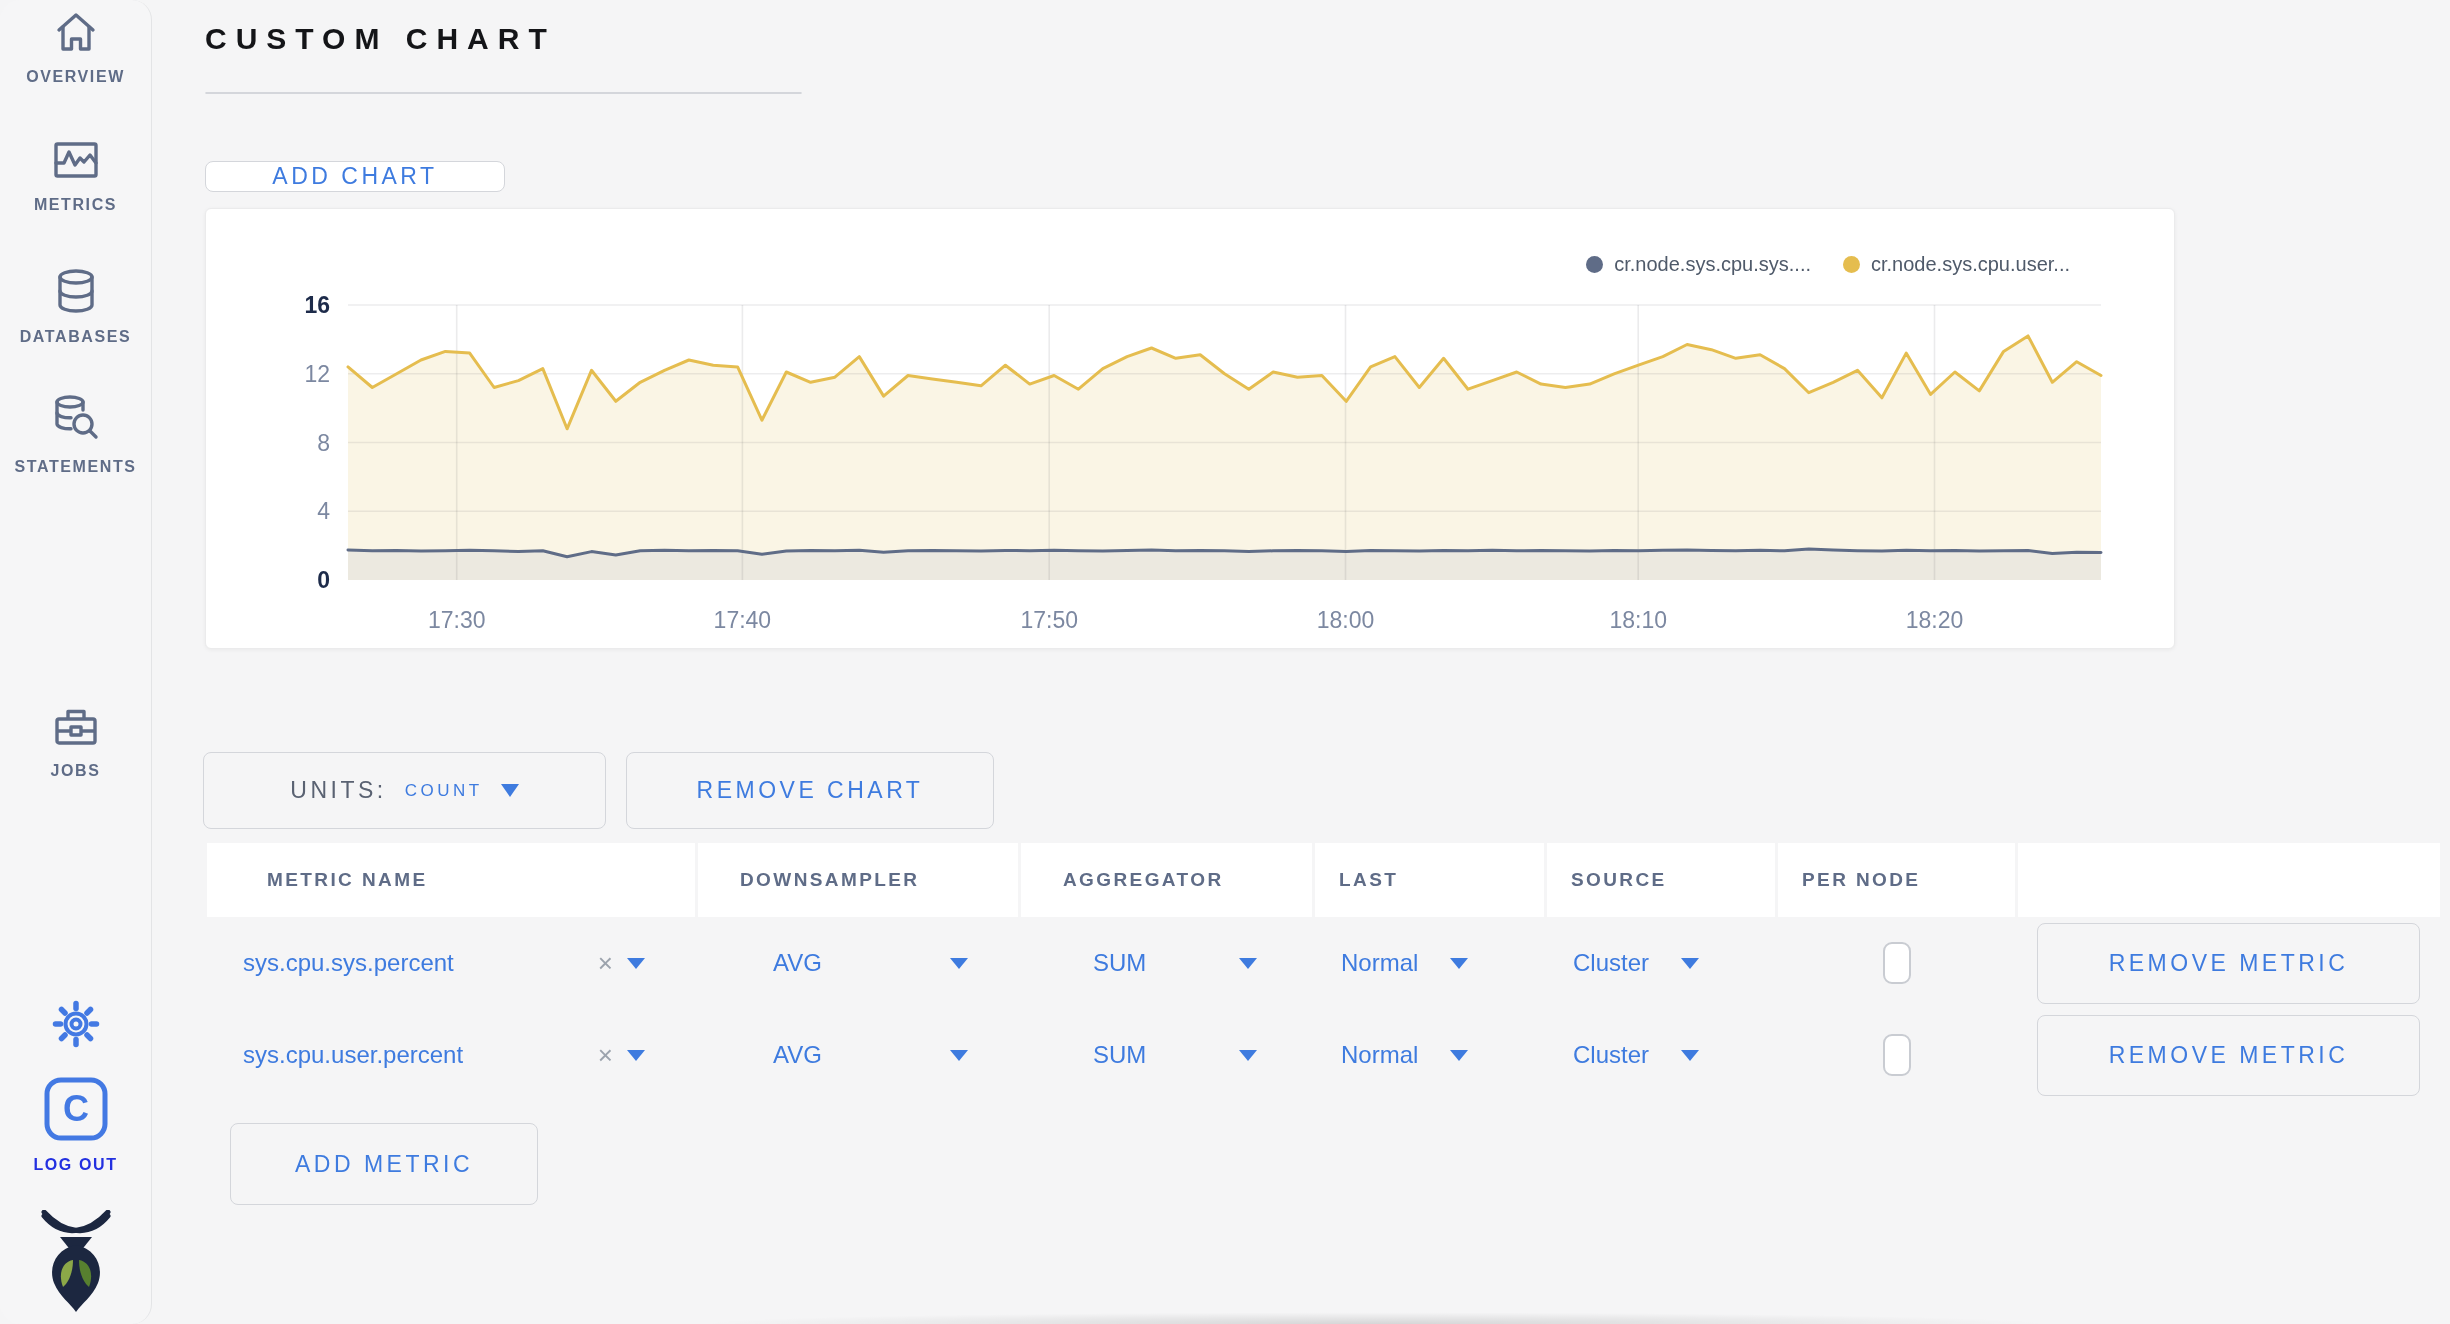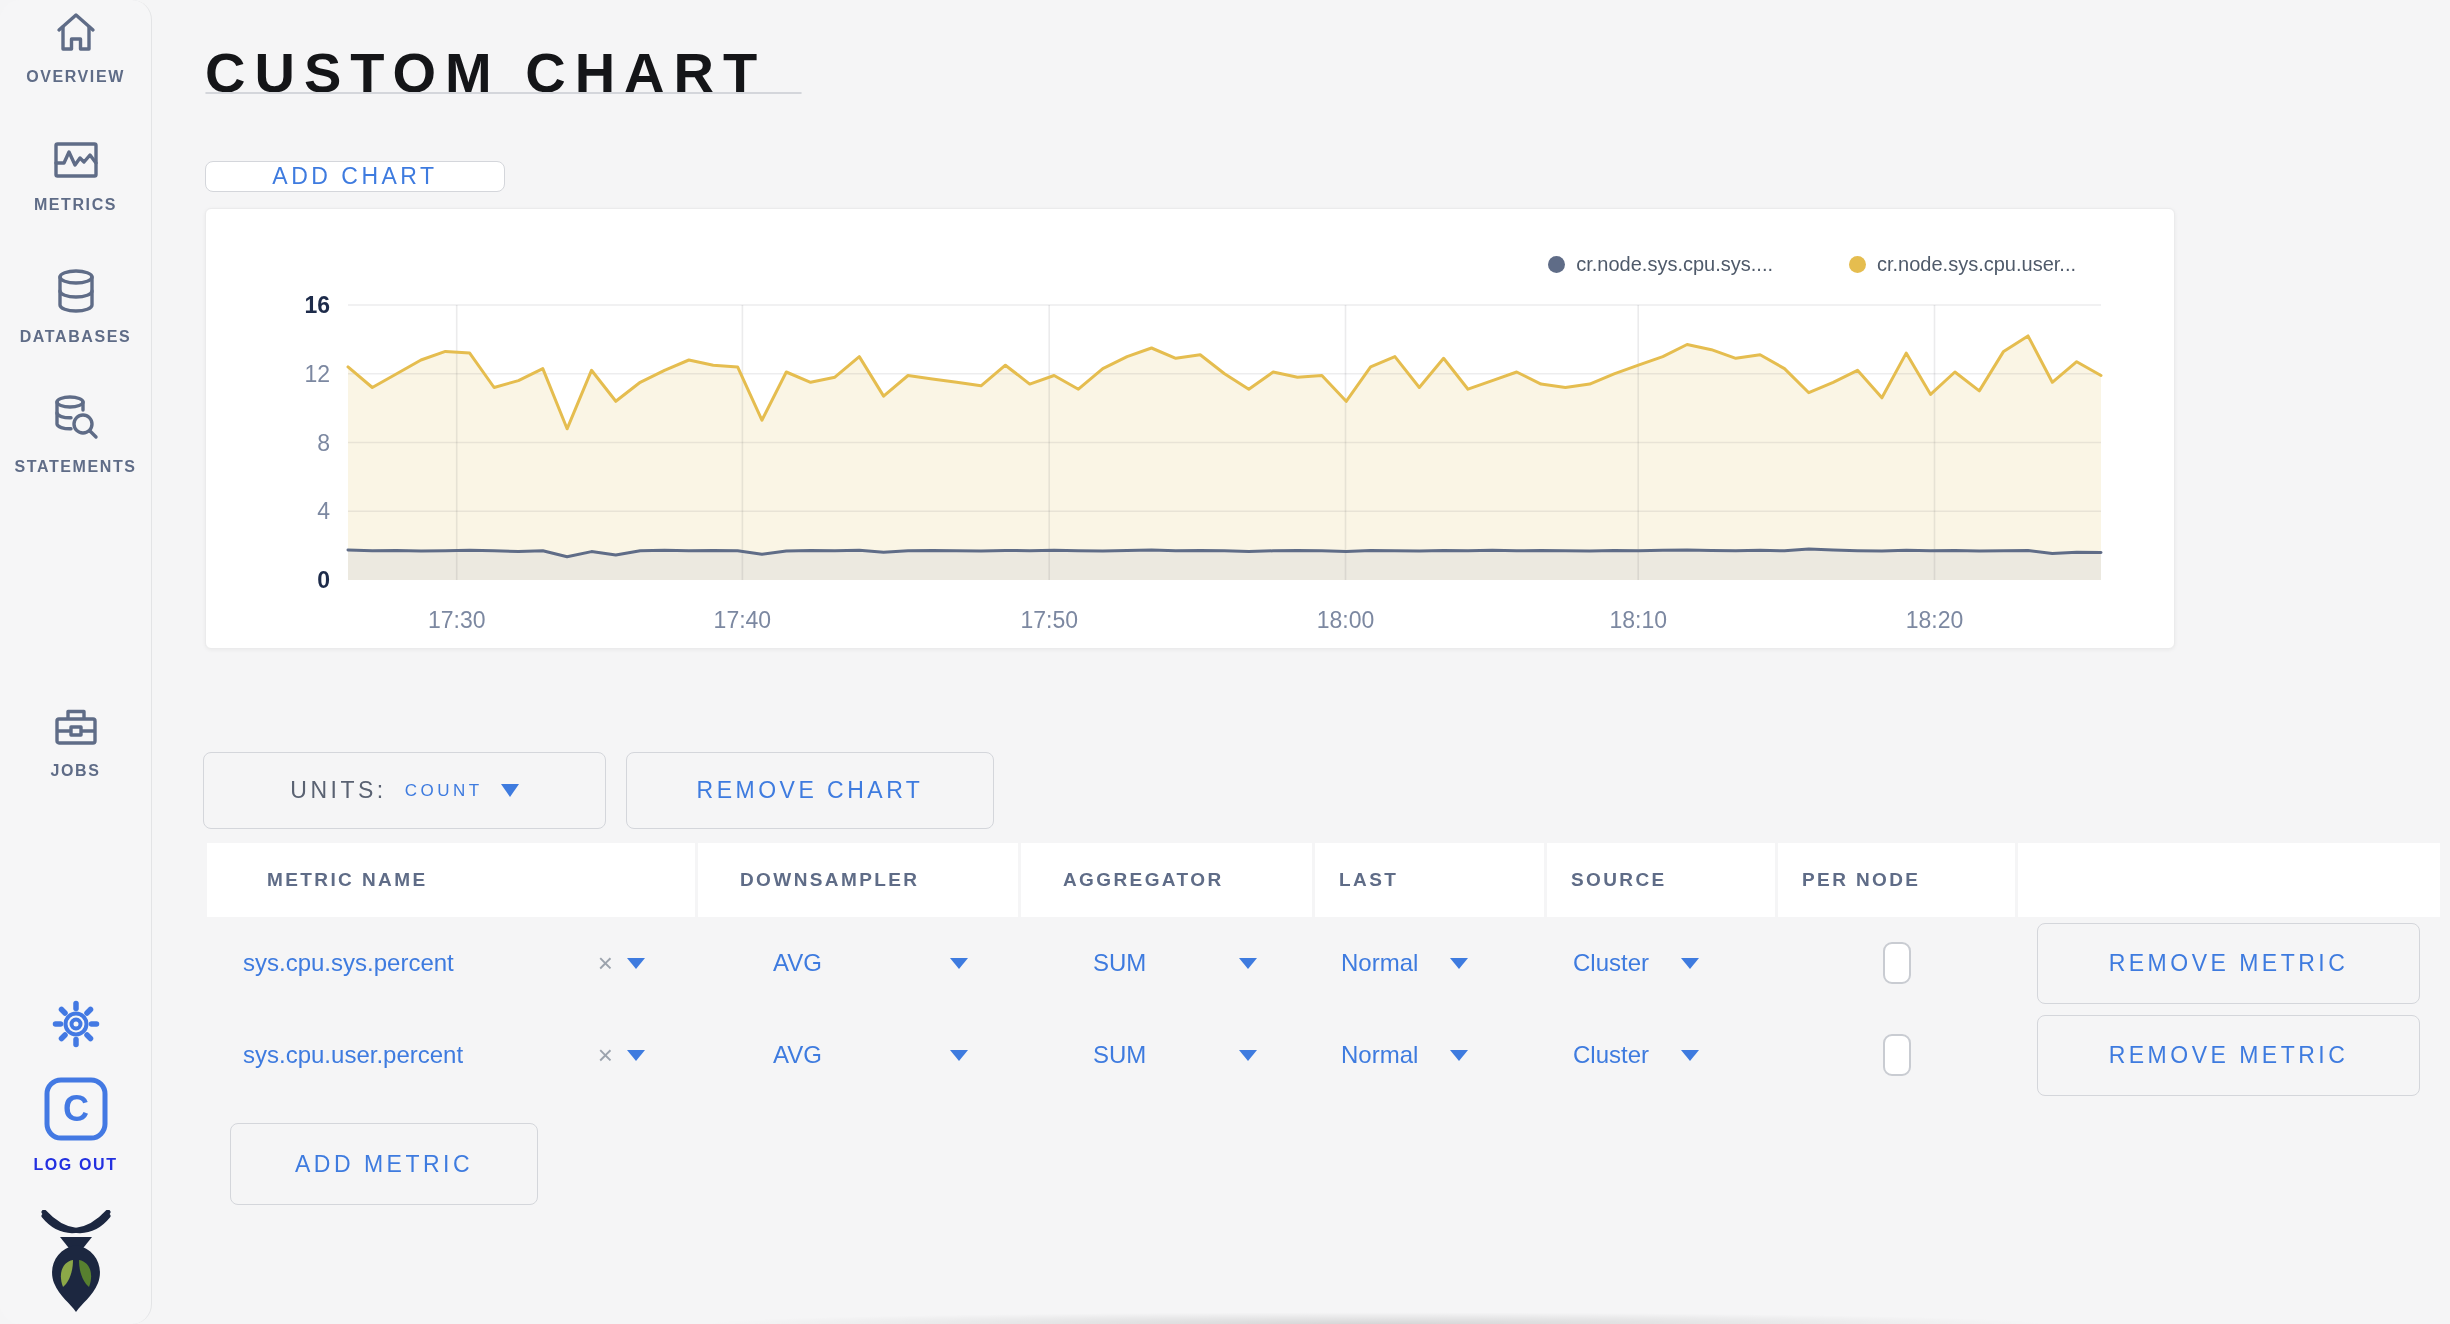--- a/index.html
+++ b/index.html
@@ -11,41 +11,41 @@
     background:#f6f6f7;border-right:1px solid #e3e4e6;border-radius:20px;}
   .nav-item{position:absolute;left:0;width:151px;display:flex;flex-direction:column;
     align-items:center;cursor:pointer;}
   .nav-label{margin-top:14px;font-size:16px;font-weight:bold;letter-spacing:1.6px;
     color:#5f6c87;}
   .logout-label{color:#2330e0;}
   .nav-icon svg{display:block;}
 
   
   .main{position:absolute;left:152px;top:0;right:0;bottom:0;}
-  .page-title{position:absolute;left:53px;top:2px;font-size:56px;font-weight:bold;
+  .page-title{position:absolute;left:53px;top:2px;font-size:30px;font-weight:bold;
     letter-spacing:9px;color:#141518;}
 
   
   .controls{position:absolute;left:53px;top:92px;height:80px;display:flex;gap:67px;flex-direction:column;}
   .timebox{display:flex;height:80px;border:1px solid #d4d6db;border-radius:8px;
     background:#fff;overflow:hidden;}
   .timebox .seg{display:flex;align-items:center;justify-content:center;}
   .seg-prev{width:114px;border-right:1px solid #d4d6db;cursor:pointer;}
   .seg-range{width:366px;font-size:23px;letter-spacing:3.5px;color:#3e7bdf;cursor:pointer;}
   .seg-next{width:113px;border-left:1px solid #d4d6db;background:#ebecee;cursor:default;}
   .btn{display:flex;align-items:center;justify-content:center;height:80px;
     border:1px solid #d4d6db;border-radius:8px;background:#fff;
     font-size:23px;letter-spacing:3.5px;color:#3e7bdf;cursor:pointer;box-sizing:border-box;}
   .btn-add-chart{width:300px;}
 
   
   .chart-card{position:absolute;left:53px;top:208px;width:1970px;height:441px;
     background:#ffffff;border:1px solid #ebebec;border-radius:6px;
     box-shadow:0 1px 4px rgba(0,0,0,.05);box-sizing:border-box;}
-  .legend{position:absolute;top:44px;right:98px;display:flex;gap:76px;}
+  .legend{position:absolute;top:44px;right:104px;display:flex;gap:32px;}
   .legend-entry{display:flex;align-items:center;gap:11px;font-size:20px;color:#4f5a6a;}
   .legend-dot{width:17px;height:17px;border-radius:50%;}
   .chart-svg{position:absolute;left:0;top:0;}
 
   
   .units-row{position:absolute;left:51px;top:752px;display:flex;gap:20px;}
   .btn-ghost{background:transparent;height:77px;}
   .units-btn{width:403px;display:flex;align-items:center;justify-content:center;gap:18px;}
   .units-label{color:#5a6272;font-size:23px;letter-spacing:3.5px;}
   .units-value{color:#3e7bdf;font-size:17px;letter-spacing:3.5px;}

